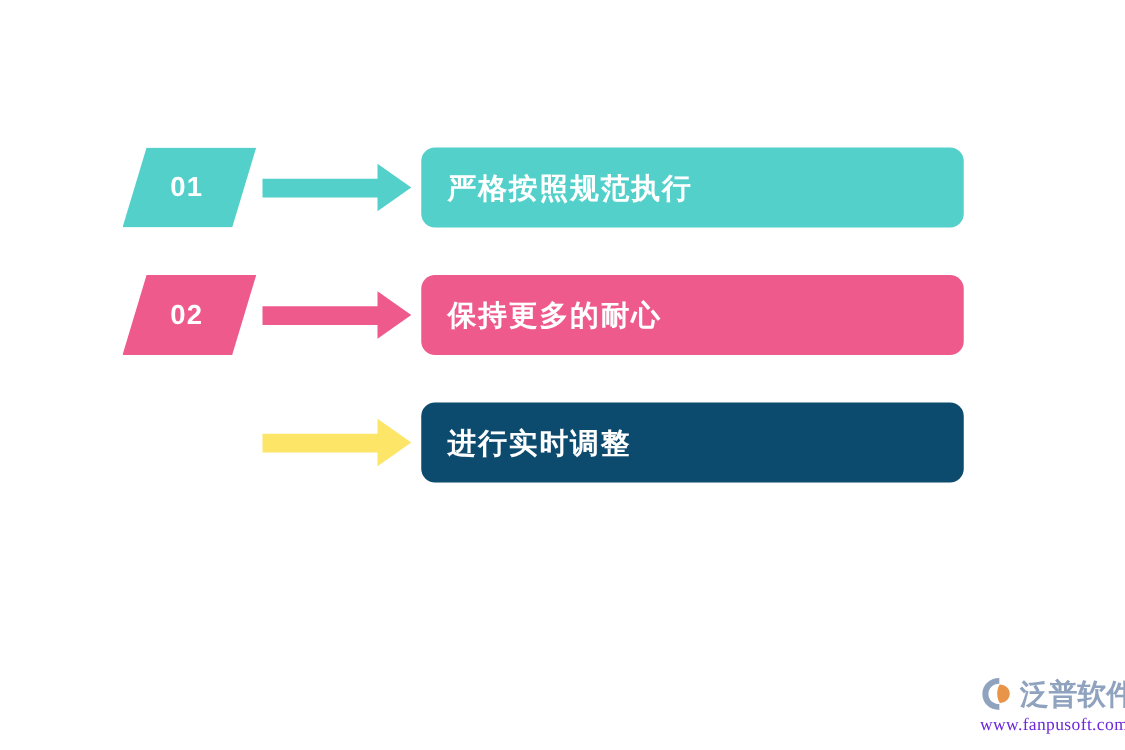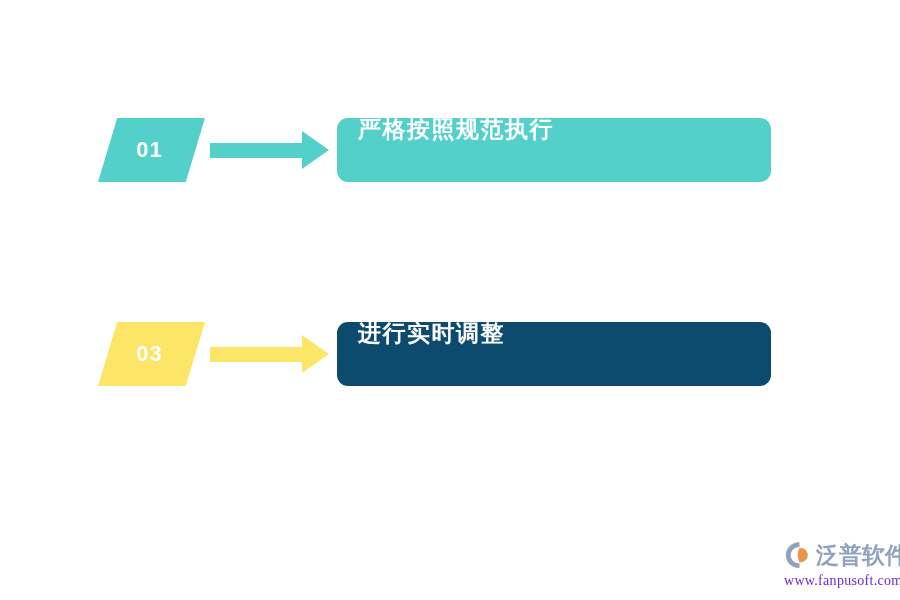--- a/index.html
+++ b/index.html
@@ -78,21 +78,21 @@
 
   
   .bar {
     position: absolute;
     left: 337px;
     top: 0;
     width: 434px;
     height: 64px;
     border-radius: 11px;
     display: flex;
-    align-items: flex-start;
+    align-items: center;
   }
   .bar-label {
     color: #ffffff;
     font-size: 23px;
     font-weight: bold;
     letter-spacing: 1.5px;
     padding-left: 21px;
     line-height: 1;
     user-select: none;
   }
@@ -145,25 +145,34 @@
     </div>
     <div class="arrow">
       <div class="arrow-shaft" style="background: rgb(84, 208, 203);"></div>
       <div class="arrow-head" style="border-left: 27px solid rgb(84, 208, 203);"></div>
     </div>
     <div class="bar" style="background: rgb(84, 208, 203);">
       <span class="bar-label">严格按照规范执行</span>
     </div>
   </div>
 
+  <div class="row" style="top:220px">
+    <div class="badge" style="background: rgb(239, 90, 140);">
+      <span class="badge-num">02</span>
+    </div>
+    <div class="arrow">
+      <div class="arrow-shaft" style="background: rgb(239, 90, 140);"></div>
+      <div class="arrow-head" style="border-left: 27px solid rgb(239, 90, 140);"></div>
+    </div>
+    <div class="bar" style="background: rgb(239, 90, 140);">
+      <span class="bar-label">保持更多的耐心</span>
+    </div>
+  </div>
 
   <div class="row" style="top:322px">
-    <div class="badge" style="background: rgb(252, 229, 103);">
-      <span class="badge-num">03</span>
-    </div>
     <div class="arrow">
       <div class="arrow-shaft" style="background: rgb(252, 229, 103);"></div>
       <div class="arrow-head" style="border-left: 27px solid rgb(252, 229, 103);"></div>
     </div>
     <div class="bar" style="background: #0c4a6e;">
       <span class="bar-label">进行实时调整</span>
     </div>
   </div>
 
 

